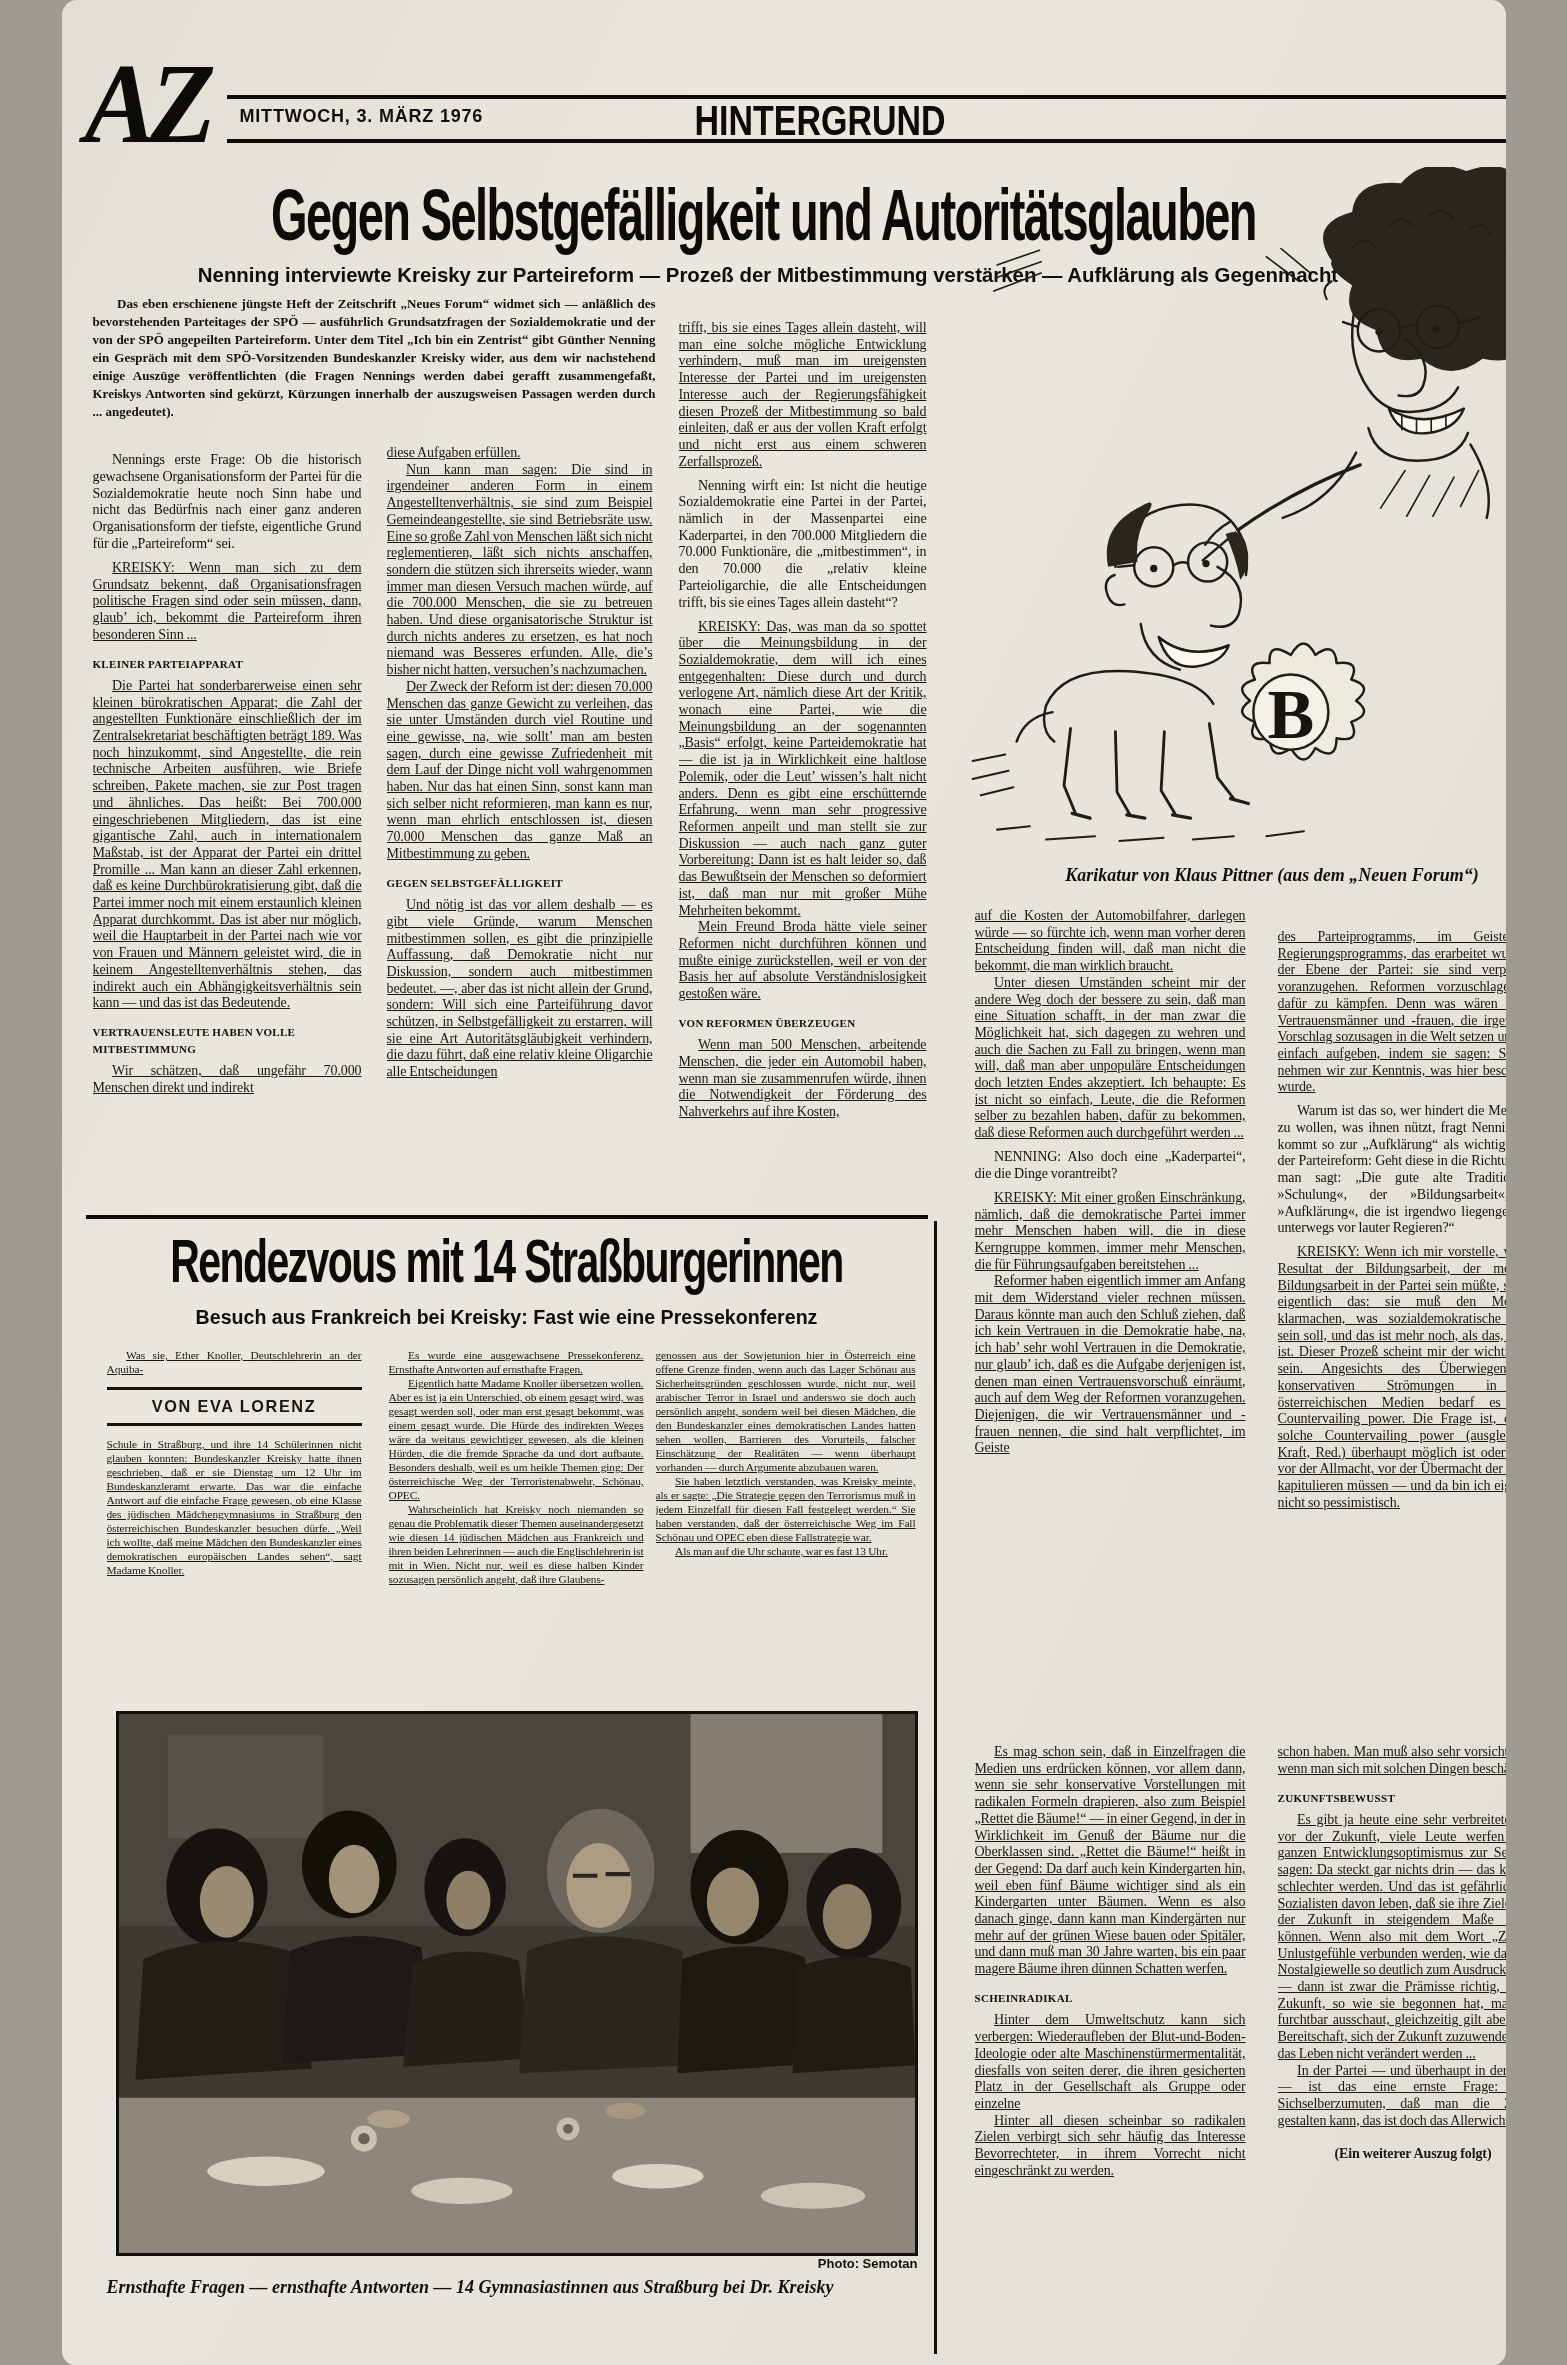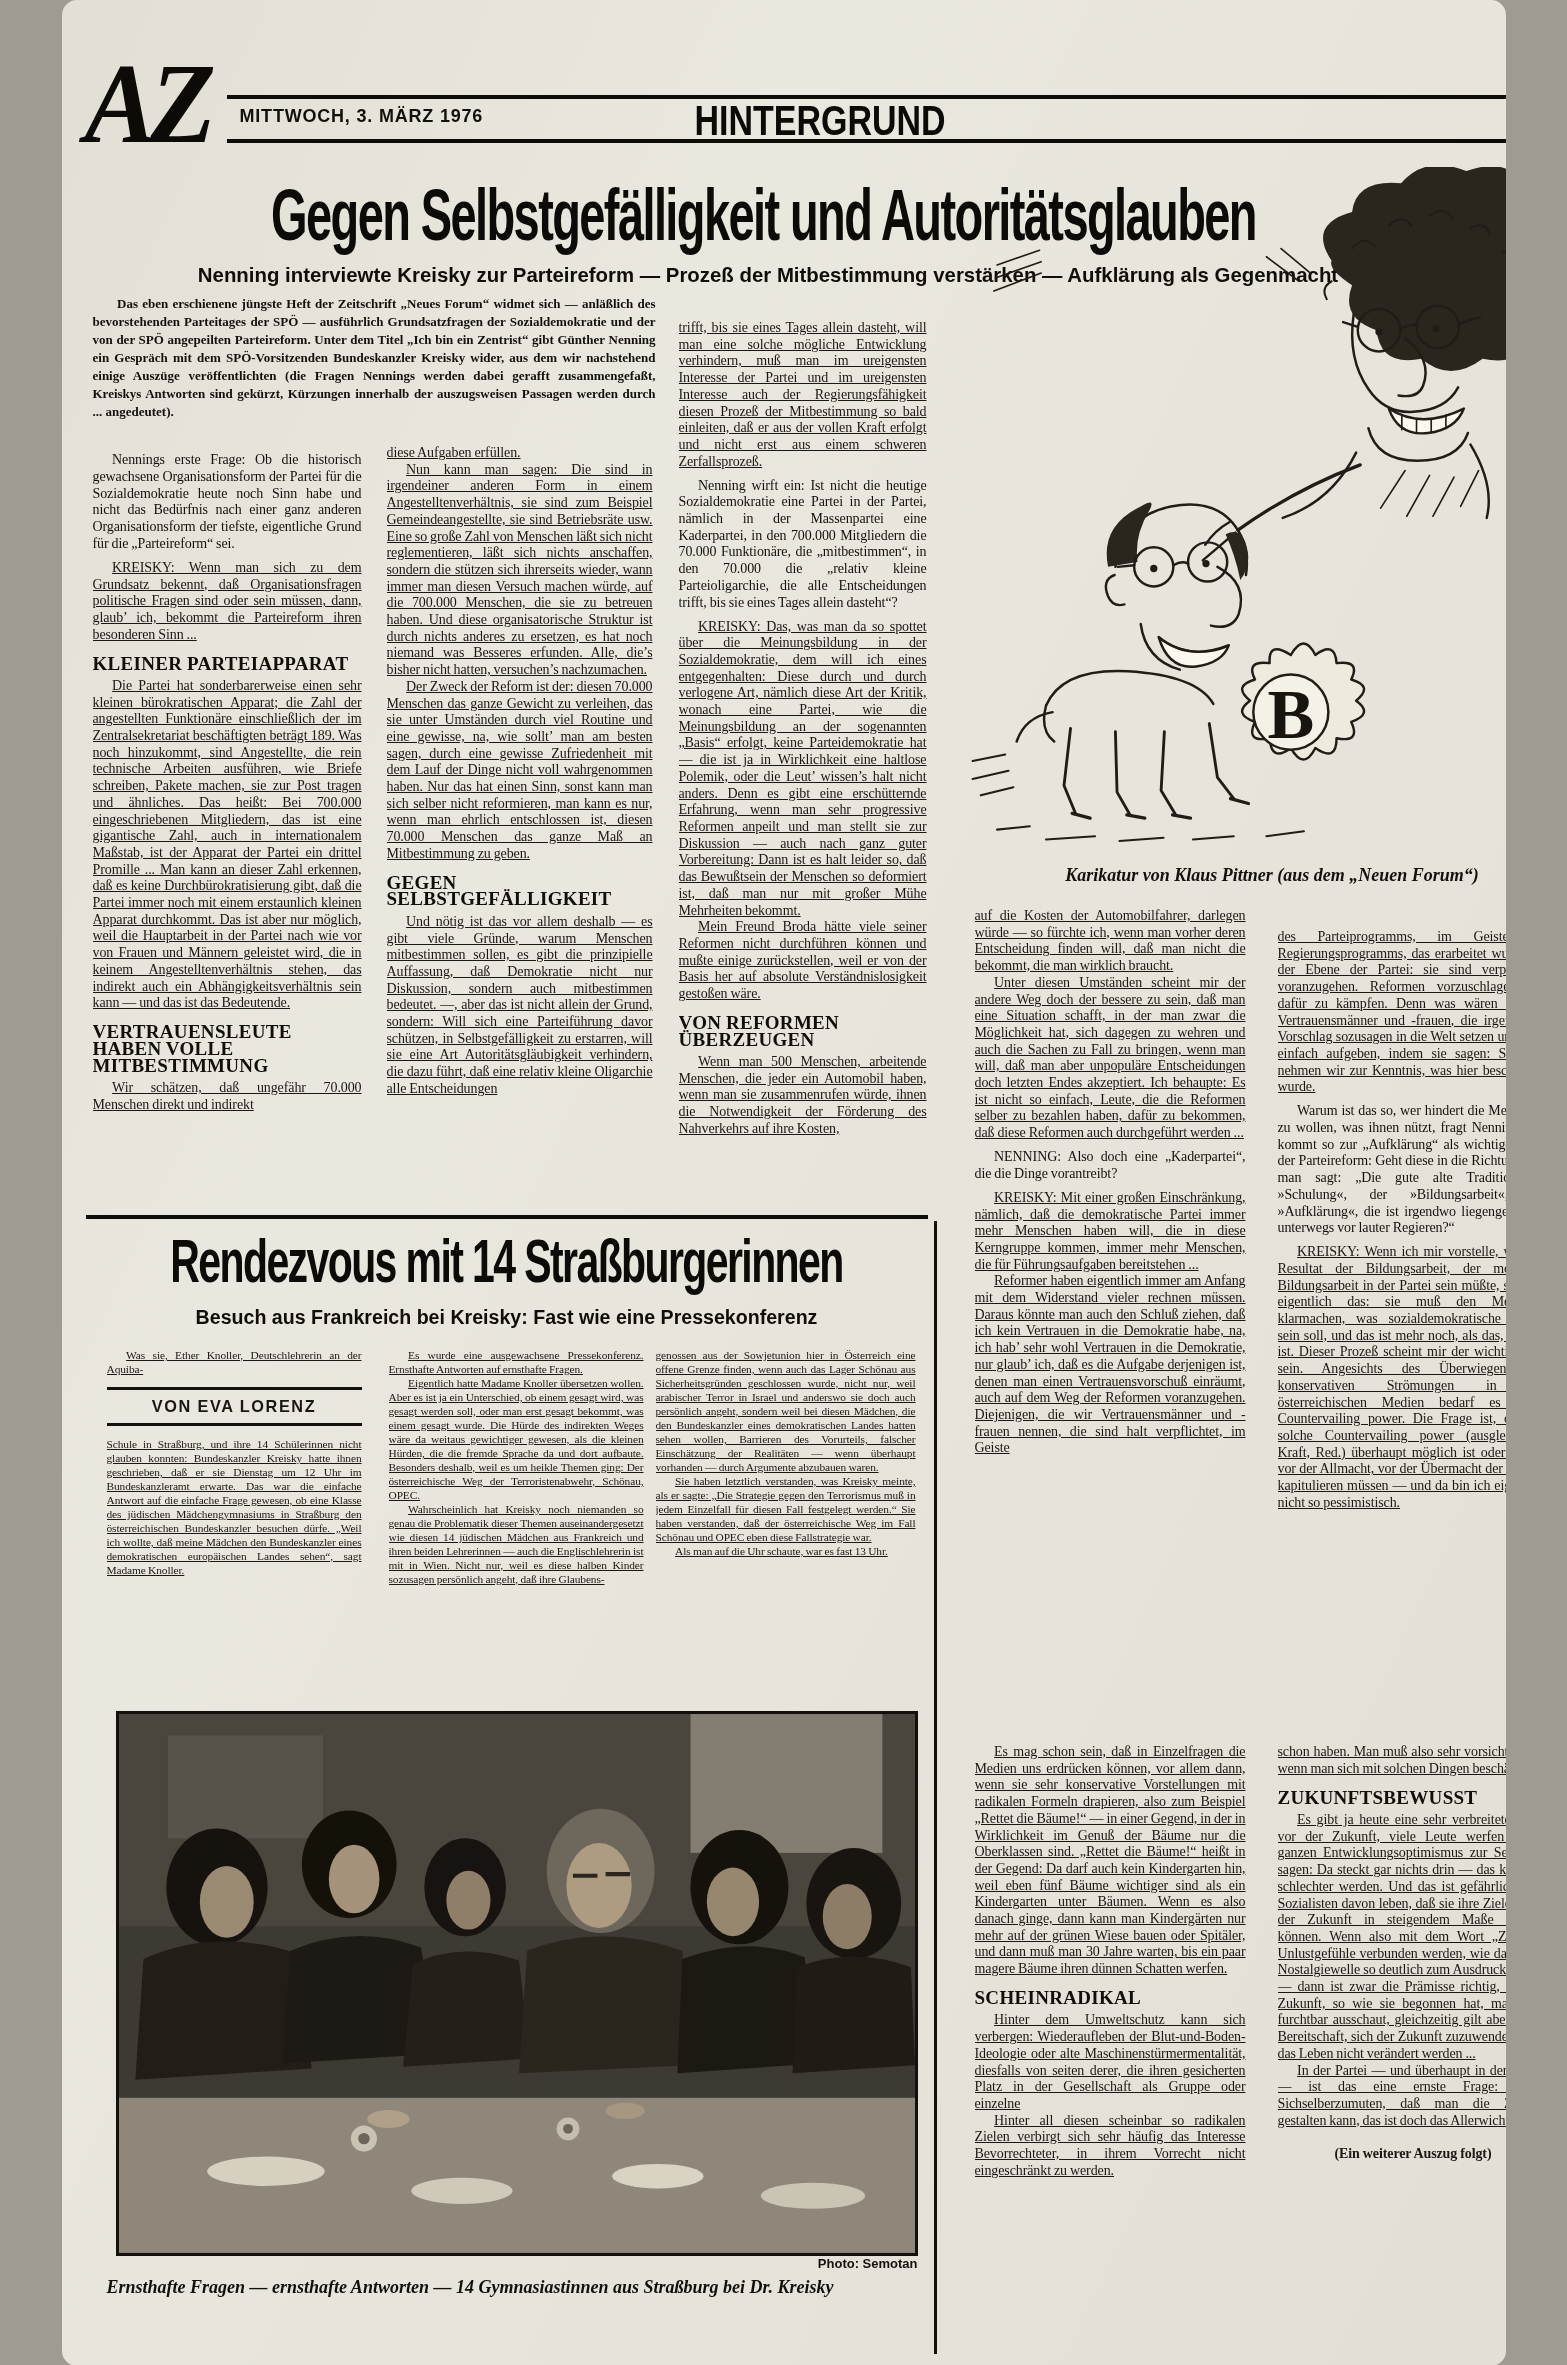--- a/index.html
+++ b/index.html
@@ -18,21 +18,21 @@
   .headline{top:173px;left:49px;width:1306px;text-align:center;color:#0d0b07;}
   .headline span{display:inline-block;white-space:nowrap;font:bold 47px "Liberation Sans",sans-serif;letter-spacing:-1.6px;transform:scaleY(1.52);transform-origin:top center;}
   .subheadline{top:264px;left:82px;width:1249px;text-align:center;font:bold 20.4px "Liberation Sans",sans-serif;color:#110e09;}
   .lead{top:295px;left:31px;width:563px;font-weight:bold;font-size:13px;line-height:18px;text-align:justify;color:#14110c;}
   .lead .ind{display:inline-block;width:24.5px;}
   
   .col{font-size:14px;line-height:16.7px;text-align:justify;letter-spacing:-0.1px;word-spacing:-0.4px;overflow:hidden;}
   .col .p{margin:0;text-indent:19.6px;text-decoration:underline;}
   .col .p.nc{text-indent:0;}
   .col .q{font-weight:normal;margin:7.3px 0;text-indent:19.6px;color:#14110c;}
-  .col .ch{font-weight:bold;font-size:19px;letter-spacing:0.3px;margin:12.2px 0 5.7px 0;text-align:left;text-indent:0;color:#120f0a;}
+  .col .ch{font-weight:bold;font-size:11px;letter-spacing:0.3px;margin:12.2px 0 5.7px 0;text-align:left;text-indent:0;color:#120f0a;}
   .col .byl{margin:10.6px 0;padding:7.3px 0;border-top:3.3px solid #15120d;border-bottom:3.3px solid #15120d;text-align:center;font:bold 16.3px "Liberation Sans",sans-serif;letter-spacing:1.6px;text-indent:0;}
   .col .endnote{margin-top:16.3px;text-align:center;font-weight:bold;text-indent:0;}
   .col .dc{text-indent:0;}
   .col .dc::first-letter{float:left;font-size:52px;line-height:41px;padding:3.3px 6.5px 0 0;font-weight:bold;}
   .c1{top:445px;left:31px;width:269px;height:766px;}
   .c2{top:445px;left:325px;width:266px;height:766px;}
   .c3{top:320px;left:617px;width:248px;height:891px;}
   .c4{top:908px;left:913px;width:271px;height:761px;}
   .c5{top:929px;left:1216px;width:271px;height:761px;}
   .gc1{top:1744px;left:913px;width:271px;height:602px;}

